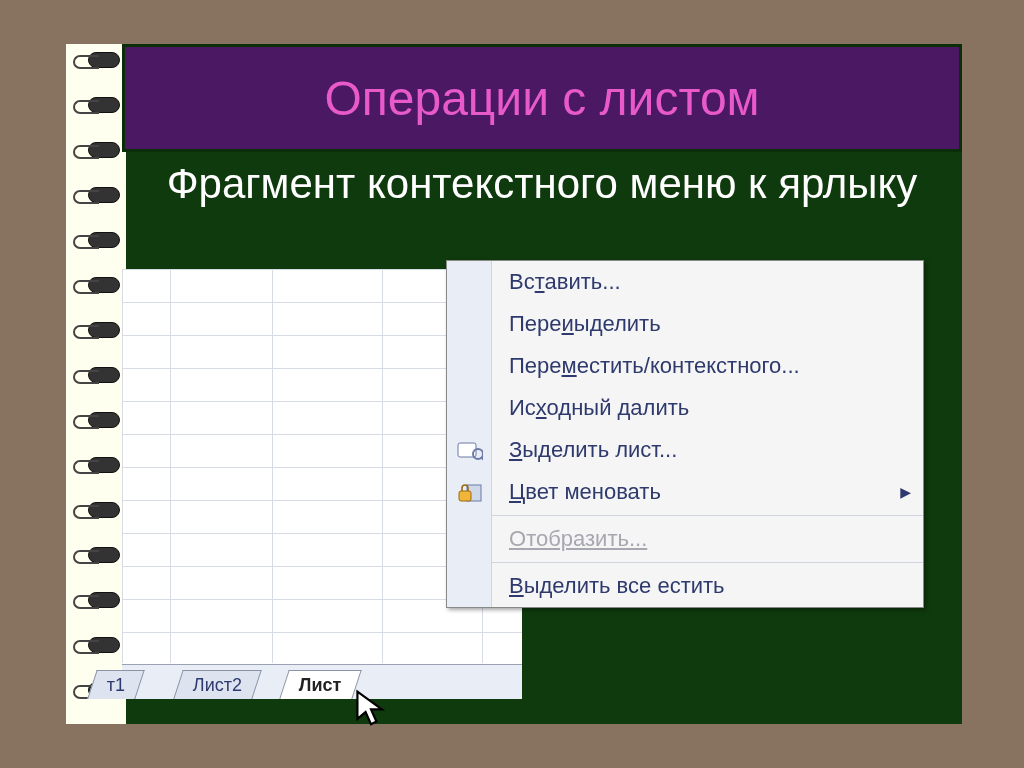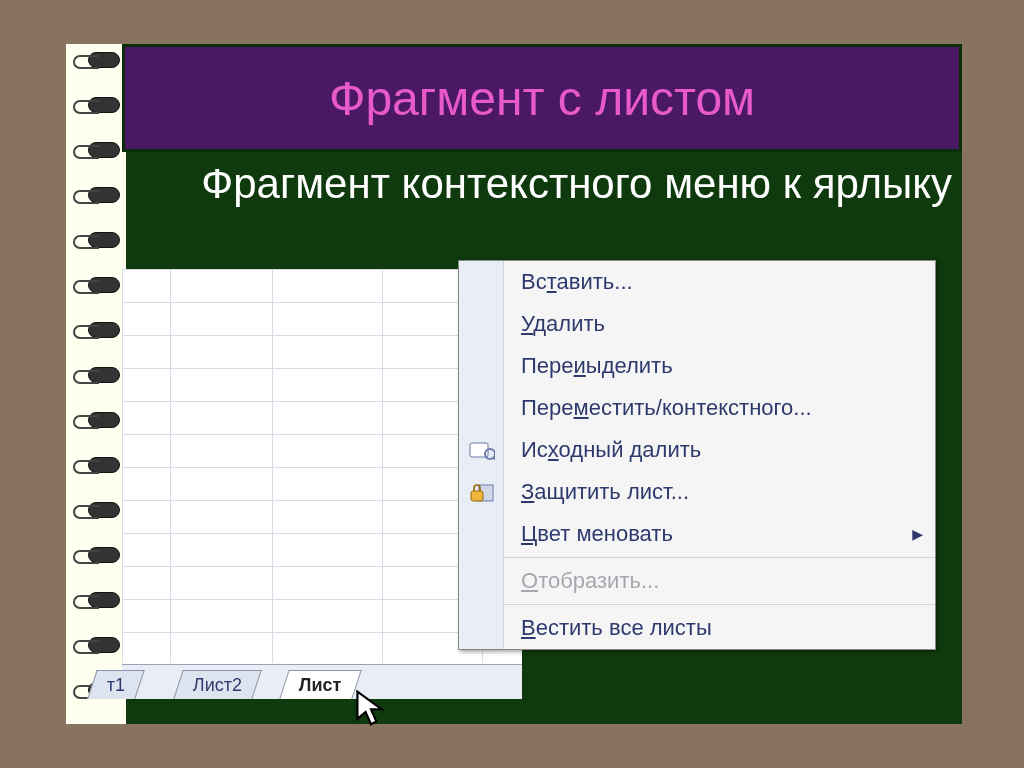--- a/index.html
+++ b/index.html
@@ -4,40 +4,40 @@
 <style>
   html,body{margin:0;padding:0;width:1024px;height:768px;overflow:hidden;font-family:Arial,Helvetica,sans-serif;}
   body{background:#87735f;}
   .slide{position:absolute;left:66px;top:44px;width:896px;height:680px;background:#0f3a0d;}
   
   .binding{position:absolute;left:0;top:0;width:60px;height:100%;background:#fffff0;}
   .binding .hole{position:absolute;left:22px;width:30px;height:14px;border-radius:8px;background:#333;border:1px solid #111;}
   .binding .hole::before{content:"";position:absolute;left:-16px;top:2px;width:24px;height:10px;border:2px solid #444;border-right:none;border-radius:10px 0 0 10px;}
   .title-bar{position:absolute;left:56px;top:0;right:0;height:108px;background:#4b1864;border:3px solid #0a2e08;box-sizing:border-box;display:flex;align-items:center;justify-content:center;}
   .title-bar span{color:#e859c9;font-size:48px;}
-  .subtitle{position:absolute;left:56px;top:108px;right:0;color:#fff;font-size:42px;text-align:right;line-height:1.15;padding:8px 10px 10px;}
+  .subtitle{position:absolute;left:56px;top:108px;right:0;color:#fff;font-size:42px;text-align:center;line-height:1.15;padding:8px 10px 10px;}
   
   .excel{position:absolute;left:56px;top:225px;width:400px;height:430px;background:#fff;}
   .excel .grid{position:absolute;inset:0;}
   .excel .grid .hline{position:absolute;left:0;right:0;height:1px;background:#d6dbe6;}
   .excel .grid .vline{position:absolute;top:0;bottom:36px;width:1px;background:#d6dbe6;}
   .tabbar{position:absolute;left:0;right:0;bottom:0;height:34px;background:#e9edf5;border-top:1px solid #9aa2b3;}
   .tab{position:absolute;bottom:0;height:28px;line-height:28px;font-size:18px;color:#2e3a6d;border:1px solid #8b93a6;border-bottom:none;padding:0 14px;background:#dde4f0;transform:skewX(-18deg);}
   .tab span{display:inline-block;transform:skewX(18deg);}
   .tab.t1{left:-30px;}
   .tab.t2{left:56px;}
   .tab.t3{left:162px;background:#fff;color:#222;font-weight:bold;}
   .cursor{position:absolute;left:232px;bottom:-32px;}
   .cursor svg{width:34px;height:38px;}
   
-  .ctxmenu{position:absolute;left:392px;top:216px;width:476px;background:#f5f5f5;border:1px solid #888;box-shadow:2px 2px 4px rgba(0,0,0,.35);}
+  .ctxmenu{position:absolute;left:380px;top:216px;width:476px;background:#f5f5f5;border:1px solid #888;box-shadow:2px 2px 4px rgba(0,0,0,.35);}
   .ctxmenu .iconcol{position:absolute;left:0;top:0;bottom:0;width:44px;background:#e9edf5;border-right:1px solid #cfd4df;}
   .ctxmenu .items{position:relative;margin-left:44px;}
   .ctxmenu .item{position:relative;height:42px;line-height:42px;padding:0 24px 0 18px;color:#2e3a6d;font-size:22px;white-space:nowrap;}
-  .ctxmenu .item.disabled{color:#a7a7b0;}
+  .ctxmenu .item.disabled{color:#a7a7b0;text-decoration:underline;}
   .ctxmenu .sep{height:1px;background:#cfd4df;margin:2px 0 2px 0;}
   .ctxmenu .item .arrow{position:absolute;right:12px;top:50%;transform:translateY(-50%);color:#2e3a6d;font-size:14px;}
   .ctxmenu .icon{position:absolute;width:26px;height:22px;left:10px;}
   .u{text-decoration:underline;text-underline-offset:2px;}
 </style>
 </head>
 <body>
 
 <div class="slide">
   <div class="binding">
@@ -52,21 +52,21 @@
       <div class="hole" style="top: 368px;"></div>
       <div class="hole" style="top: 413px;"></div>
       <div class="hole" style="top: 458px;"></div>
       <div class="hole" style="top: 503px;"></div>
       <div class="hole" style="top: 548px;"></div>
       <div class="hole" style="top: 593px;"></div>
       <div class="hole" style="top: 638px;"></div>
     </div>
 
   <div class="title-bar">
-    <span>Фрагмент с листом</span>
+    <span>Операции с листом</span>
   </div>
   <div class="subtitle">Фрагмент контекстного меню к ярлыку</div>
 
   <div class="excel">
     <div class="grid">
         <div class="hline" style="top: 0px;"></div>
         <div class="hline" style="top: 33px;"></div>
         <div class="hline" style="top: 66px;"></div>
         <div class="hline" style="top: 99px;"></div>
         <div class="hline" style="top: 132px;"></div>
@@ -107,25 +107,24 @@
       <div class="icon" style="top:220px">
         <svg viewBox="0 0 26 22">
             <rect x="10" y="4" width="14" height="16" fill="#cfd8e8" stroke="#6b7aa8"></rect>
             <rect x="2" y="10" width="12" height="10" rx="2" fill="#f0b63a" stroke="#9a6a10"></rect>
             <path d="M5 10 v-3 a3 3 0 0 1 6 0 v3" fill="none" stroke="#9a6a10" stroke-width="1.6"></path>
           </svg>
       </div>
     </div>
     <div class="items">
       <div class="item"><span>Вс</span><span class="u">т</span><span>авить...</span></div>
-      <div class="item"><span></span><span class="u">У</span><span>далить</span></div>
       <div class="item"><span>Пере</span><span class="u">и</span><span>ыделить</span></div>
       <div class="item"><span>Пере</span><span class="u">м</span><span>естить/контекстного...</span></div>
       <div class="item"><span>Ис</span><span class="u">х</span><span>одный далить</span></div>
-      <div class="item"><span></span><span class="u">З</span><span>ащитить лист...</span></div>
+      <div class="item"><span></span><span class="u">З</span><span>ыделить лист...</span></div>
       <div class="item"><span></span><span class="u">Ц</span><span>вет меновать</span><span class="arrow">▶</span></div>
       <div class="sep"></div>
       <div class="item disabled"><span></span><span class="u">О</span><span>тобразить...</span></div>
       <div class="sep"></div>
-      <div class="item"><span></span><span class="u">В</span><span>естить все листы</span></div>
+      <div class="item"><span></span><span class="u">В</span><span>ыделить все естить</span></div>
     </div>
   </div>
 </div>
 
 </body></html>

